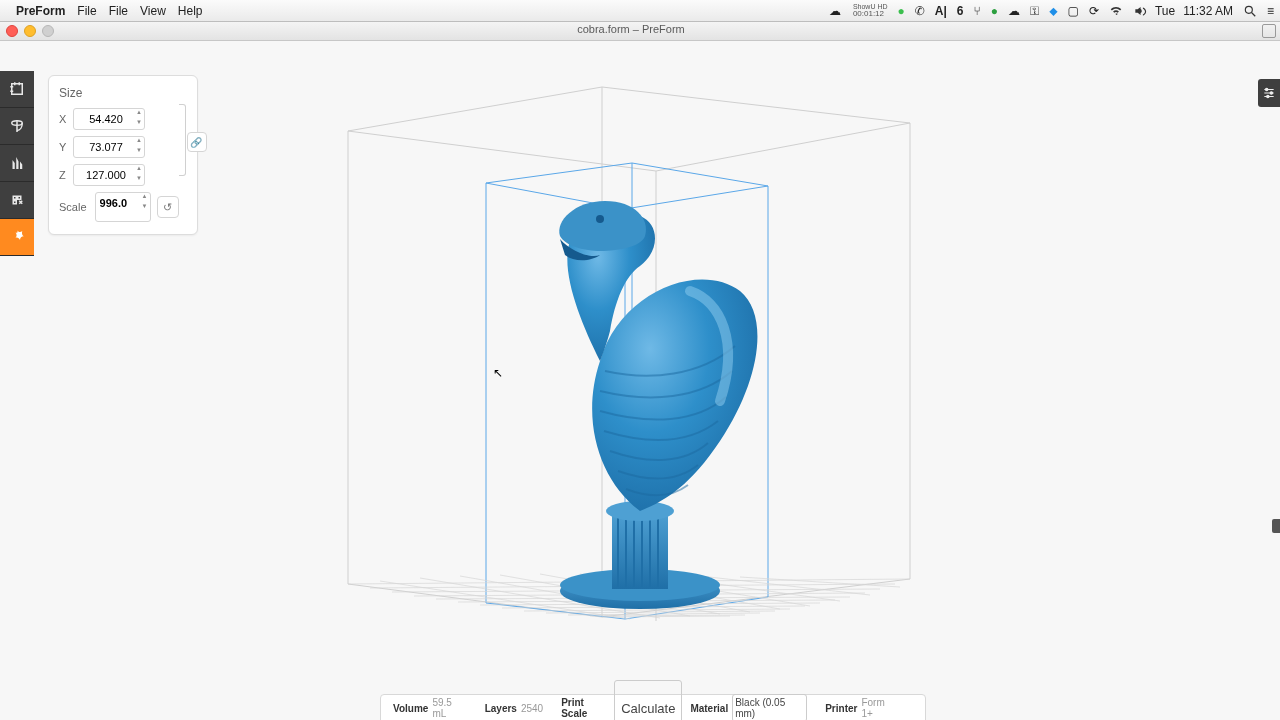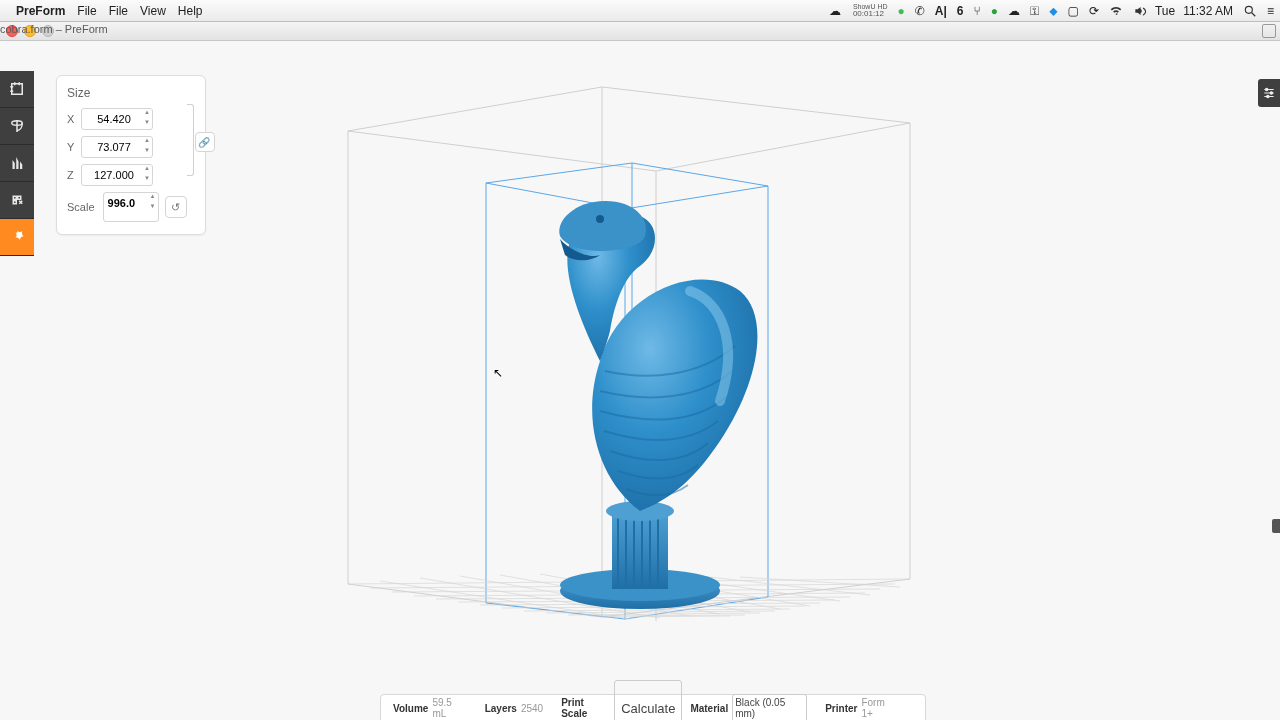--- a/index.html
+++ b/index.html
@@ -12,31 +12,31 @@
   #menubar .r{margin-left:10px;font-size:12px;display:flex;align-items:center;}
   #menubar .clock{margin-left:8px;}
   .menuicon{width:14px;height:14px;display:inline-block;}
   
   #titlebar{height:18px;background:linear-gradient(#f4f4f4,#e3e3e3);border-bottom:1px solid #c7c7c7;position:relative;}
   #titlebar .traffic{position:absolute;left:6px;top:3px;display:flex;gap:6px;}
   #titlebar .dot{width:10px;height:10px;border-radius:50%;}
   #titlebar .red{background:#ff5f57;border:0.5px solid #e0443e;}
   #titlebar .yel{background:#ffbd2e;border:0.5px solid #dea123;}
   #titlebar .grn{background:#d0d0d0;border:0.5px solid #b7b7b7;}
-  #titlebar .title{position:absolute;left:0;right:18px;top:1px;font-size:11px;color:#5a5a5a;}
+  #titlebar .title{position:absolute;left:0;right:18px;top:1px;text-align:center;font-size:11px;color:#5a5a5a;}
   #titlebar .fs{position:absolute;right:4px;top:2px;width:12px;height:12px;border:1px solid #999;border-radius:2px;}
   
   #workspace{position:relative;height:685px;background:#f7f7f7;}
   
   #ltoolbar{position:absolute;left:0;top:30px;display:flex;flex-direction:column;}
   .tbtn{width:34px;height:36px;background:#3f3f3f;display:flex;align-items:center;justify-content:center;color:#e8e8e8;border-bottom:1px solid #2b2b2b;}
   .tbtn.active{background:#ff8a1f;color:#fff;}
   .tbtn svg{width:18px;height:18px;}
   
-  #sizepanel{position:absolute;left:56px;top:34px;width:128px;background:#fff;border:1px solid #ddd;border-radius:6px;padding:10px 10px 12px 10px;box-shadow:0 1px 2px rgba(0,0,0,0.05);}
+  #sizepanel{position:absolute;left:48px;top:34px;width:128px;background:#fff;border:1px solid #ddd;border-radius:6px;padding:10px 10px 12px 10px;box-shadow:0 1px 2px rgba(0,0,0,0.05);}
   #sizepanel .ptitle{font-size:12px;color:#666;margin-bottom:8px;}
   .row{display:flex;align-items:center;margin-bottom:6px;}
   .row .lab{width:14px;font-size:11px;color:#666;}
   .numwrap{position:relative;}
   .numfield{width:56px;height:20px;border:1px solid #d5d5d5;border-radius:3px;padding:0 10px 0 4px;font-size:11px;font-family:inherit;text-align:center;}
   .spinners{position:absolute;right:1px;top:1px;width:10px;height:20px;display:flex;flex-direction:column;}
   .spin{flex:1;font-size:6px;line-height:1;color:#888;text-align:center;}
   .link-bracket{border-right:1px solid #d0d0d0;border-top:1px solid #d0d0d0;border-bottom:1px solid #d0d0d0;width:6px;height:70px;position:absolute;left:130px;top:28px;border-radius:0 3px 3px 0;}
   .link-btn{position:absolute;left:138px;top:56px;width:18px;height:18px;border:1px solid #d5d5d5;border-radius:4px;display:flex;align-items:center;justify-content:center;font-size:10px;color:#777;background:#fff;}
   .scalerow{display:flex;align-items:center;margin-top:6px;}

